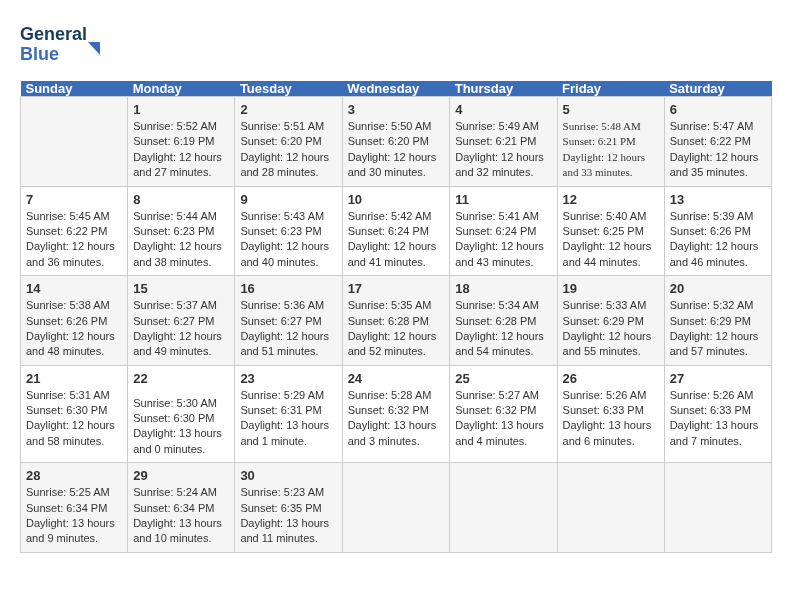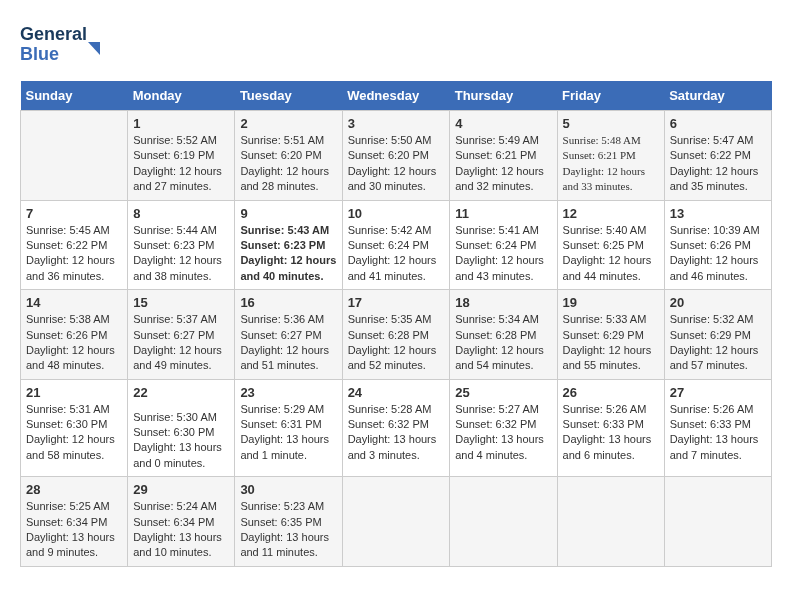--- a/index.html
+++ b/index.html
@@ -34,21 +34,21 @@
       color: #333;
     }
     table {
       width: 100%;
       border-collapse: collapse;
       font-size: 11px;
     }
     thead tr th {
       background-color: #3b6cb7;
       color: #fff;
-      padding: 7px 5px;
+      padding: 0 5px;
       text-align: left;
       font-size: 13px;
       font-weight: bold;
     }
     tbody tr td {
       border: 1px solid #ccc;
       vertical-align: top;
       padding: 5px 5px;
       width: 108px;
       height: 80px;
@@ -160,21 +160,21 @@
         </td>
         <td>
           <span class="day-number">8</span>
           <div class="day-info" style="white-space: pre-line;">Sunrise: 5:44 AM
 Sunset: 6:23 PM
 Daylight: 12 hours
 and 38 minutes.</div>
         </td>
         <td>
           <span class="day-number">9</span>
-          <div class="day-info" style="white-space: pre-line; font-weight: bold;">Sunrise: 5:43 AM
+          <div class="day-info" style="white-space: pre-line;">Sunrise: 5:43 AM
 Sunset: 6:23 PM
 Daylight: 12 hours
 and 40 minutes.</div>
         </td>
         <td>
           <span class="day-number">10</span>
           <div class="day-info" style="white-space: pre-line;">Sunrise: 5:42 AM
 Sunset: 6:24 PM
 Daylight: 12 hours
 and 41 minutes.</div>
@@ -188,21 +188,21 @@
         </td>
         <td>
           <span class="day-number">12</span>
           <div class="day-info" style="white-space: pre-line;">Sunrise: 5:40 AM
 Sunset: 6:25 PM
 Daylight: 12 hours
 and 44 minutes.</div>
         </td>
         <td>
           <span class="day-number">13</span>
-          <div class="day-info" style="white-space: pre-line;">Sunrise: 10:39 AM
+          <div class="day-info" style="white-space: pre-line;">Sunrise: 5:39 AM
 Sunset: 6:26 PM
 Daylight: 12 hours
 and 46 minutes.</div>
         </td>
       </tr>
       <tr>
         <td>
           <span class="day-number">14</span>
           <div class="day-info" style="white-space: pre-line;">Sunrise: 5:38 AM
 Sunset: 6:26 PM

